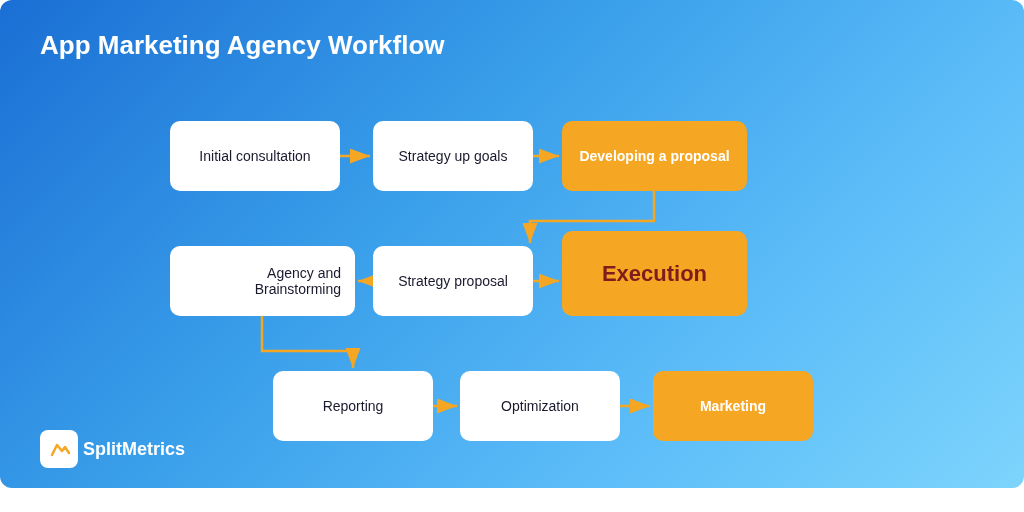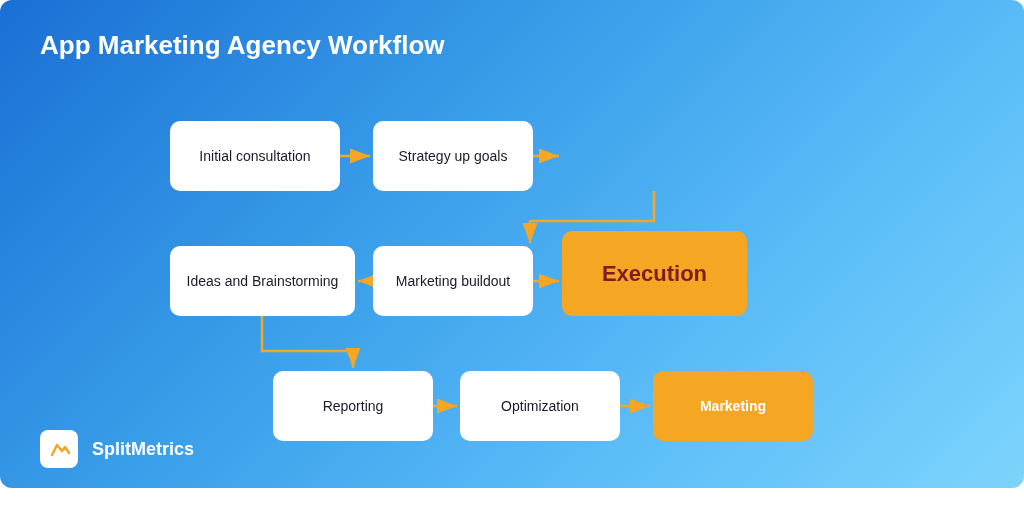--- a/index.html
+++ b/index.html
@@ -142,21 +142,21 @@
       pointer-events: none;
     }
 
     
     .logo-area {
       position: absolute;
       bottom: 20px;
       left: 40px;
       display: flex;
       align-items: center;
-      gap: 14px;
+      gap: 5px;
     }
 
     .logo-icon {
       width: 38px;
       height: 38px;
       background: white;
       border-radius: 8px;
       display: flex;
       align-items: center;
       justify-content: center;
@@ -201,27 +201,30 @@
     </svg>
 
     <div id="node-initial" class="node node-white">
       <span>Initial consultation</span>
     </div>
 
     <div id="node-goals" class="node node-white">
       <span>Strategy up goals</span>
     </div>
 
+    <div id="node-proposal" class="node node-orange">
+      <span>Developing a proposal</span>
+    </div>
 
     <div id="node-ideas" class="node node-white">
-      <span>Ideas and Brainstorming</span>
+      <span>Agency and Brainstorming</span>
     </div>
 
     <div id="node-strategy" class="node node-white">
-      <span>Marketing buildout</span>
+      <span>Strategy proposal</span>
     </div>
 
     <div id="node-execution" class="node node-orange-large">
       <span>Execution</span>
     </div>
 
     <div id="node-reporting" class="node node-white">
       <span>Reporting</span>
     </div>
 

